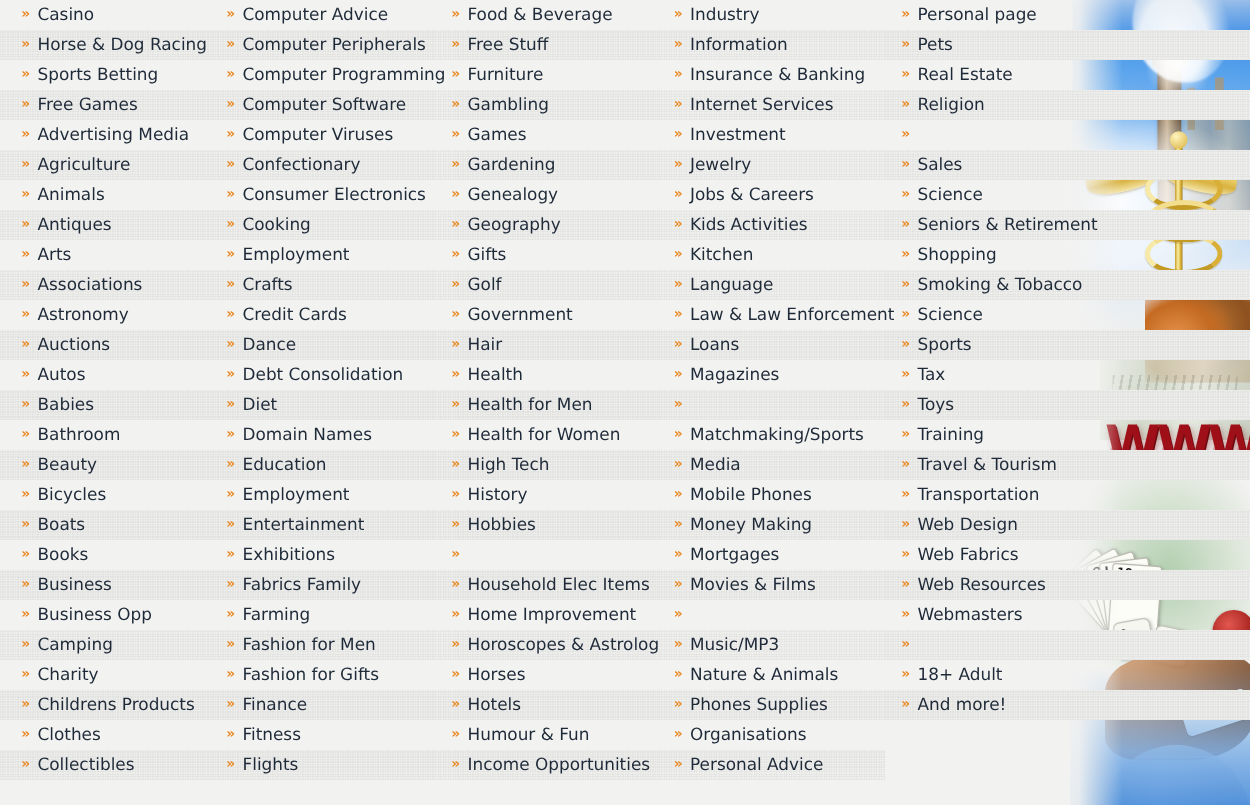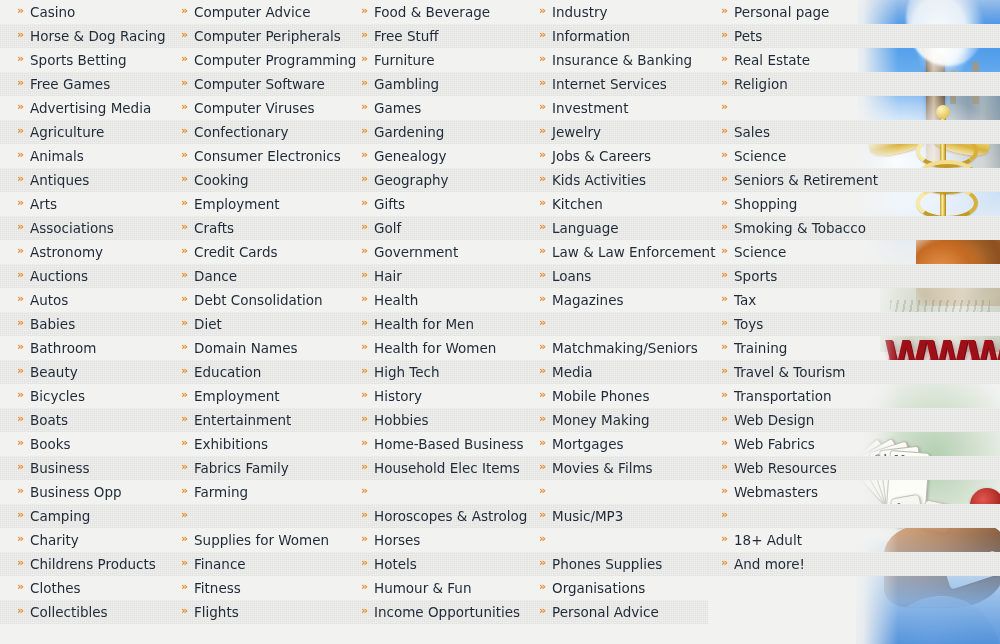--- a/index.html
+++ b/index.html
@@ -460,24 +460,25 @@
         <div class="row stripe">
           <span class="bullet">»</span>
           <span class="label">Fabrics Family</span>
         </div>
         <div class="row">
           <span class="bullet">»</span>
           <span class="label">Farming</span>
         </div>
         <div class="row stripe">
           <span class="bullet">»</span>
-        </div>
-        <div class="row">
-          <span class="bullet">»</span>
-          <span class="label">Supplies for Women</span>
+          <span class="label">Fashion for Men</span>
+        </div>
+        <div class="row">
+          <span class="bullet">»</span>
+          <span class="label">Fashion for Gifts</span>
         </div>
         <div class="row stripe">
           <span class="bullet">»</span>
           <span class="label">Finance</span>
         </div>
         <div class="row">
           <span class="bullet">»</span>
           <span class="label">Fitness</span>
         </div>
         <div class="row stripe">
@@ -557,28 +558,28 @@
         <div class="row">
           <span class="bullet">»</span>
           <span class="label">History</span>
         </div>
         <div class="row stripe">
           <span class="bullet">»</span>
           <span class="label">Hobbies</span>
         </div>
         <div class="row">
           <span class="bullet">»</span>
-          <span class="label">Home-Based Business</span>
         </div>
         <div class="row stripe">
           <span class="bullet">»</span>
           <span class="label">Household Elec Items</span>
         </div>
         <div class="row">
           <span class="bullet">»</span>
+          <span class="label">Home Improvement</span>
         </div>
         <div class="row stripe">
           <span class="bullet">»</span>
           <span class="label">Horoscopes &amp; Astrology</span>
         </div>
         <div class="row">
           <span class="bullet">»</span>
           <span class="label">Horses</span>
         </div>
         <div class="row stripe">
@@ -649,21 +650,21 @@
         </div>
         <div class="row">
           <span class="bullet">»</span>
           <span class="label">Magazines</span>
         </div>
         <div class="row stripe">
           <span class="bullet">»</span>
         </div>
         <div class="row">
           <span class="bullet">»</span>
-          <span class="label">Matchmaking/Seniors</span>
+          <span class="label">Matchmaking/Sports</span>
         </div>
         <div class="row stripe">
           <span class="bullet">»</span>
           <span class="label">Media</span>
         </div>
         <div class="row">
           <span class="bullet">»</span>
           <span class="label">Mobile Phones</span>
         </div>
         <div class="row stripe">
@@ -680,20 +681,21 @@
         </div>
         <div class="row">
           <span class="bullet">»</span>
         </div>
         <div class="row stripe">
           <span class="bullet">»</span>
           <span class="label">Music/MP3</span>
         </div>
         <div class="row">
           <span class="bullet">»</span>
+          <span class="label">Nature &amp; Animals</span>
         </div>
         <div class="row stripe">
           <span class="bullet">»</span>
           <span class="label">Phones Supplies</span>
         </div>
         <div class="row">
           <span class="bullet">»</span>
           <span class="label">Organisations</span>
         </div>
         <div class="row stripe">

